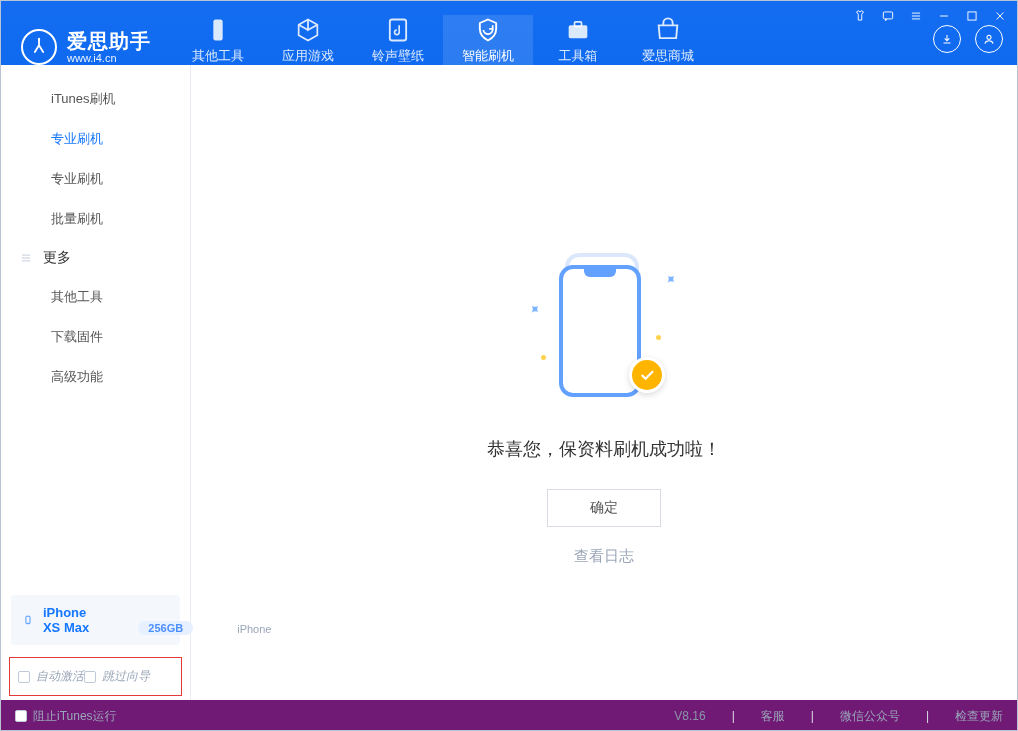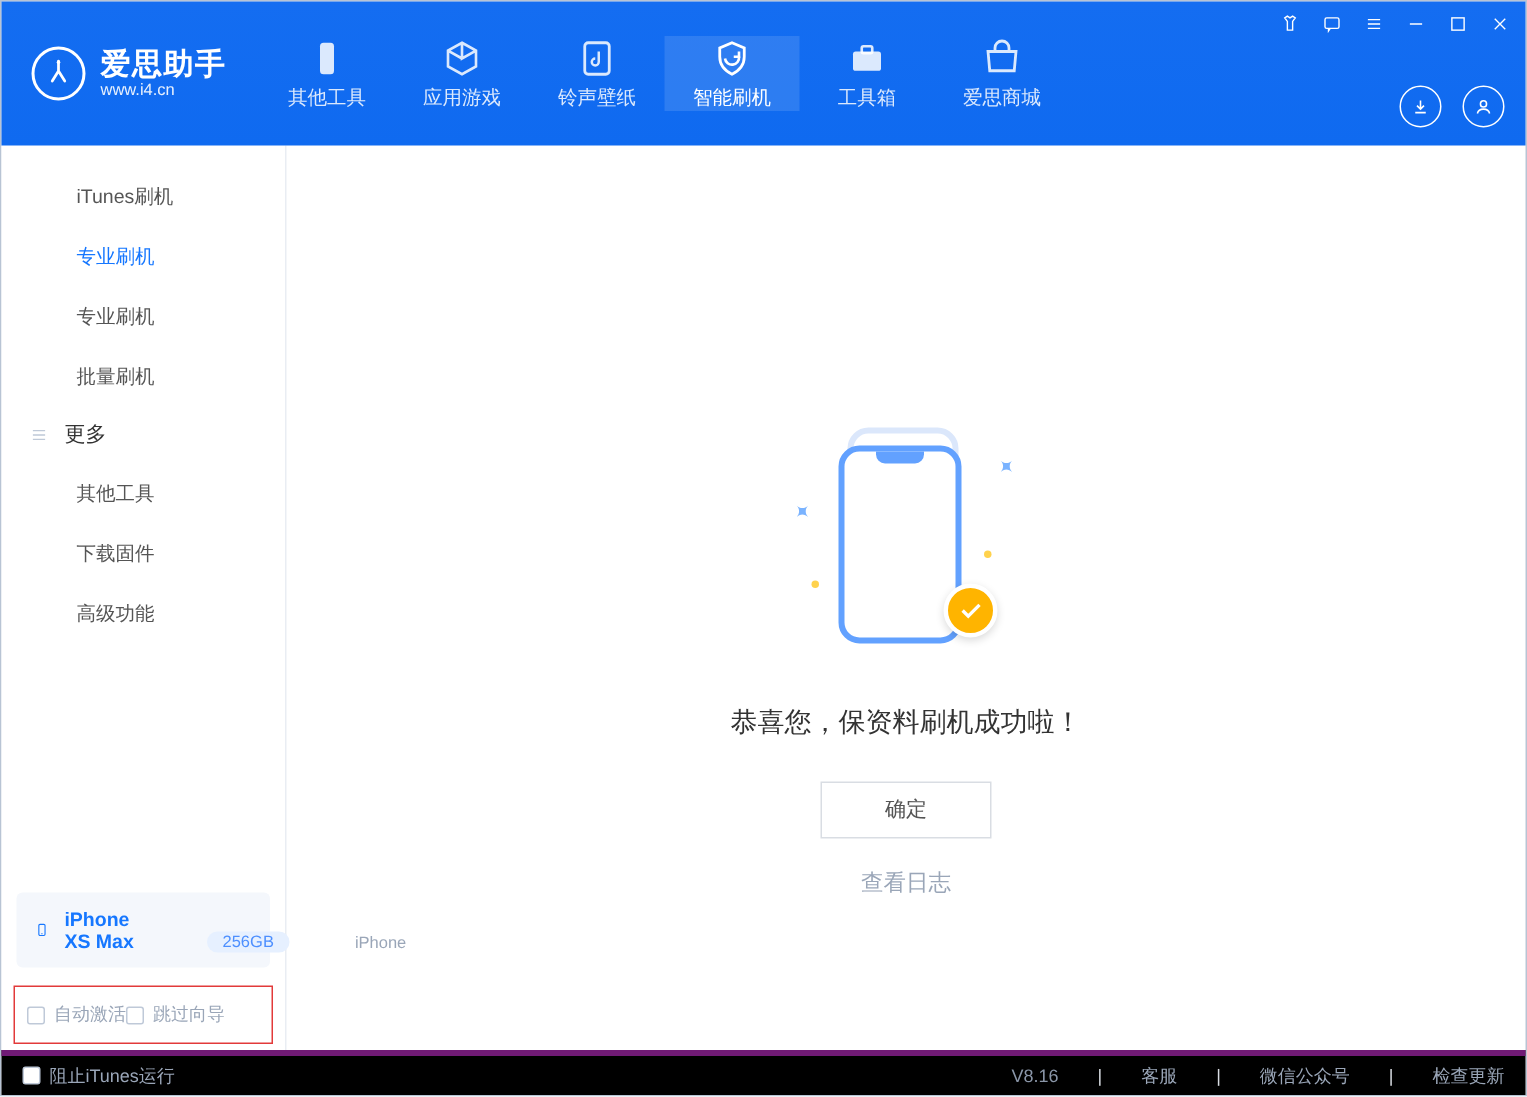--- a/index.html
+++ b/index.html
@@ -1,20 +1,20 @@
 <!DOCTYPE html>
 <html><head>
 <meta charset="utf-8">
 <style>
 * { margin: 0; padding: 0; box-sizing: border-box; font-family: "Microsoft YaHei", "PingFang SC", Arial, sans-serif; }
 body { background: #fff; }
 .window { width: 1018px; height: 731px; border: 1px solid #b8c4d4; display: flex; flex-direction: column; }
 
 
-.header { height: 96px; background: linear-gradient(to bottom, #146df1, #0f6af0); display: flex; align-items: center; color: #fff; position:relative; }
+.header { height: 64px; background: linear-gradient(to bottom, #146df1, #0f6af0); display: flex; align-items: flex-end; color: #fff; position:relative; }
 .logo-block { display:flex; align-items:center; padding: 0 16px 0 20px; }
 .logo-icon { width: 36px; height: 36px; border: 2.5px solid #fff; border-radius: 50%; display:flex; align-items:center; justify-content:center; margin-right: 10px; }
 .logo-icon svg { width: 20px; height: 20px; }
 .logo-text { line-height: 1.1; }
 .logo-title { font-size: 20px; font-weight: 700; letter-spacing: 1px;}
 .logo-sub { font-size: 11px; opacity: .9; }
 
 .nav { display:flex; align-items:stretch; margin-left: 6px;}
 .nav-item { width: 90px; display:flex; flex-direction:column; align-items:center; justify-content:center; cursor:pointer; color: rgba(255,255,255,.85); font-size:13px; position:relative; }
 .nav-item.active { background: rgba(255,255,255,.12); color:#fff; }
@@ -38,24 +38,24 @@
 .side-header { display:flex; align-items:center; gap:10px; padding: 10px 18px; font-size:14px; color:#333; font-weight: 500;}
 .side-header svg { width:14px; height:14px; }
 .side-item { padding: 11px 18px 11px 50px; font-size:13px; color:#555; cursor:pointer; }
 .side-item.active { color:#1677ff; }
 
 .side-panels { padding: 0 10px 4px 10px; }
 .panel { background:#f4f7fc; border-radius:4px; padding:10px 12px; margin-bottom:8px; font-size:13px; color:#333; display:flex; align-items:center; gap:10px;}
 .panel .picon { width:18px; height:18px; display:flex; align-items:center; justify-content:center;}
 .panel-device { flex-direction:row; align-items:flex-end; gap:18px; font-weight:600; color:#1677ff;}
 .panel-device .dhead { display:flex; align-items:center; gap:10px;}
-.panel-device .cap { display:inline-block; background:#e6f0ff; color:#4d8fff; font-size:11px; padding:1px 10px; border-radius:10px; font-weight:400; margin-left:26px;}
+.panel-device .cap { display:inline-block; background:#e6f0ff; color:#4d8fff; font-size:11px; padding:1px 10px; border-radius:10px; font-weight:700; margin-left:26px;}
 .panel-device .dtype { font-size:11px; color:#9aa6b8; font-weight:400; margin-left:26px;}
 
-.highlight-box { border:1.5px solid #e23a3a; margin: 0 8px 4px 8px; padding: 10px 8px; display:flex; gap:0; align-items:flex-start;}
+.highlight-box { border:1.5px solid #e23a3a; margin: 0 8px 4px 8px; padding: 10px 8px; display:flex; gap:0; align-items:flex-start;font-style:italic;}
 .chk { display:flex; align-items:center; gap:6px; font-size:12px; color:#9aa6b8; cursor:pointer;}
 .chk .box { width:12px; height:12px; border:1px solid #bfc9d8; border-radius:2px; background:#fff;}
 
 
 .main { flex:1; display:flex; align-items:flex-start; justify-content:center; padding-top: 180px; }
 .center { display:flex; flex-direction:column; align-items:center; }
 .illus { width: 170px; height: 170px; position:relative; margin-bottom: 22px;}
 .illus .phone-back { position:absolute; left:46px; top:8px; width:74px; height:122px; border:4px solid #dbe7fb; border-radius:14px; background:#fff; transform: rotate(0deg); transform-origin:bottom center;}
 .illus .phone-front { position:absolute; left:40px; top:20px; width:82px; height:132px; border:4px solid #62a1ff; border-radius:14px; background:#fff;}
 .illus .phone-front::before { content:""; position:absolute; top:0; left:50%; transform:translateX(-50%); width:32px; height:8px; background:#62a1ff; border-radius: 0 0 6px 6px;}
@@ -66,21 +66,21 @@
 .illus .s2 { right:12px; top:26px; transform:rotate(45deg);}
 .illus .dot { position:absolute; width:5px; height:5px; background:#ffd24d; border-radius:50%;}
 .illus .d1 { left:22px; top:110px;}
 .illus .d2 { right:28px; top:90px;}
 
 .success-title { font-size:18px; color:#333; font-weight:500; margin-bottom: 28px;}
 .ok-btn { border:1px solid #d9dde3; background:#fff; color:#555; font-size:14px; padding: 9px 42px; cursor:pointer; margin-bottom:20px;}
 .view-log { font-size:15px; color:#9aa6b8; cursor:pointer;}
 
 
-.footer { height:30px; border-top:4px solid #701a75; background:#000000; display:flex; align-items:center; padding:0 14px; font-size:12px; color:#9aa6b8;}
+.footer { height:30px; border-top:2px solid #701a75; background:#701a75; display:flex; align-items:center; padding:0 14px; font-size:12px; color:#9aa6b8;}
 .footer .left { display:flex; align-items:center; gap:6px;}
 .footer .right { margin-left:auto; display:flex; align-items:center; gap:26px;}
 .footer .sep { color:#d9dde3;}
 .footer .link { cursor:pointer;}
 .ver { color:#8a96a8;}
 </style>
 </head>
 <body>
 
 <div class="window">

